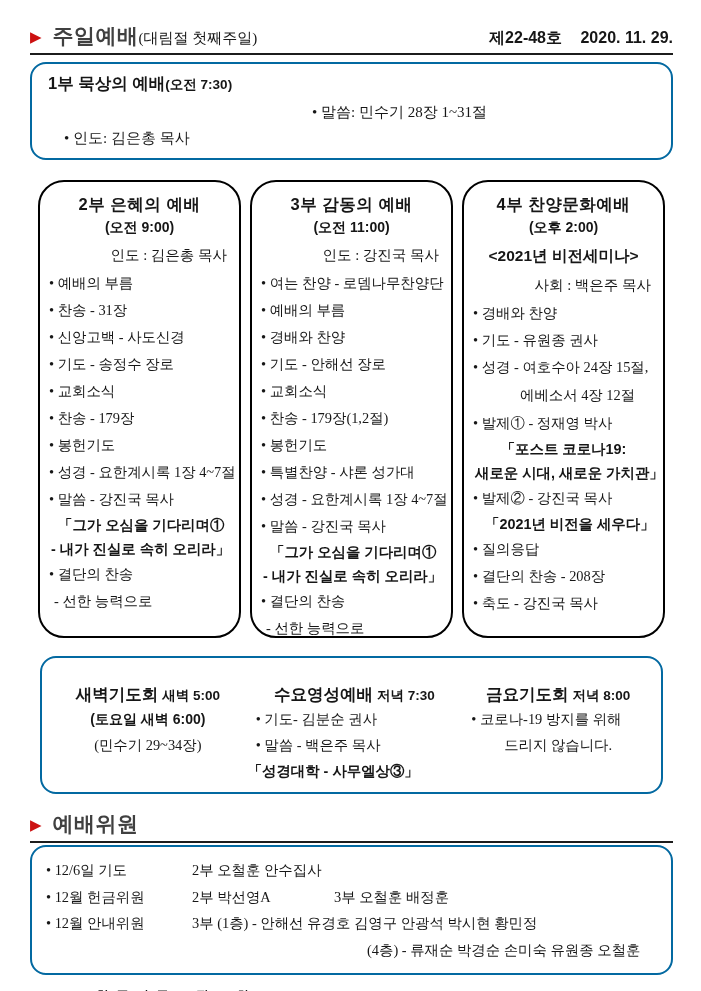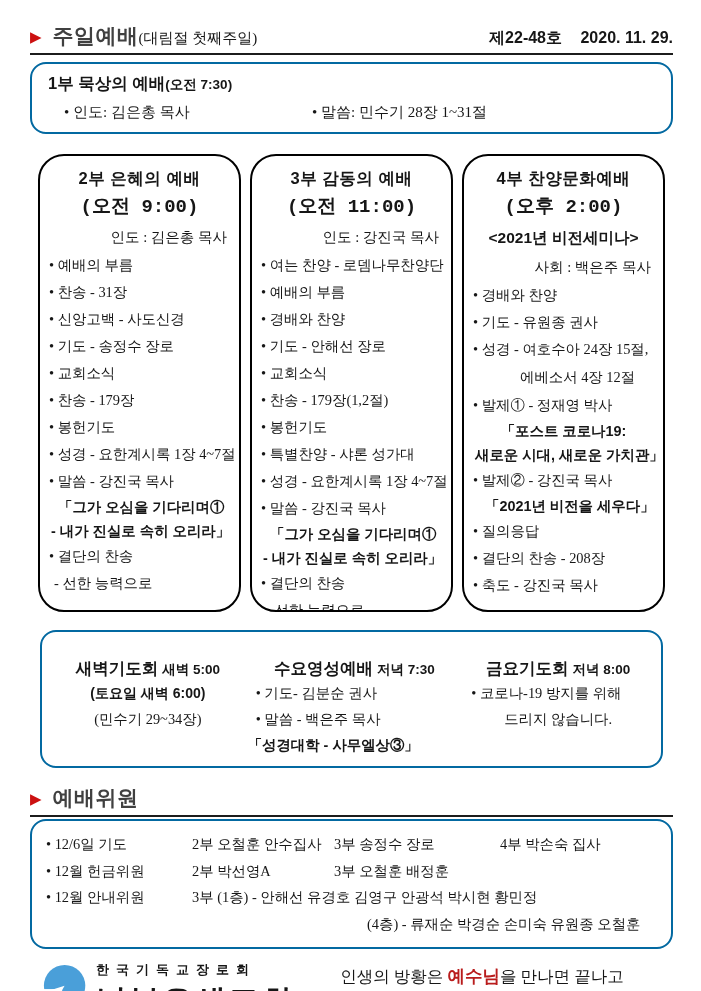--- a/index.html
+++ b/index.html
@@ -18,27 +18,27 @@
   .head-right .issue{margin-right:14px;}
 
   .rbox{border:2px solid #0369a1;border-radius:16px;box-sizing:border-box;}
 
   
   .box1{margin-top:7px;padding:9px 16px 10px;}
   .b1-titleline{font-family:"Liberation Sans",sans-serif;font-weight:bold;}
   .b1-title{font-size:16.5px;}
   .b1-time{font-size:13.5px;}
   .b1-row{display:flex;margin-top:8px;font-size:15px;}
-  .b1-leader{margin-left:16px;width:248px;}
+  .b1-leader{margin-left:16px;width:248px;margin-top:26px;}
 
   
   .cols{display:flex;gap:9px;margin:20px 8px 0 8px;}
   .col{flex:1;border:2px solid #000;border-radius:26px;padding:12px 9px 8px;height:458px;box-sizing:border-box;overflow:hidden;}
   .col-title{text-align:center;font-family:"Liberation Sans",sans-serif;font-weight:bold;font-size:16.5px;letter-spacing:0.5px;}
-  .col-time{text-align:center;font-family:Liberation Mono, monospace;font-weight:bold;font-size:19px;margin-top:3px;}
+  .col-time{text-align:center;font-family:Liberation Sans, sans-serif;font-weight:bold;font-size:14px;margin-top:3px;}
   .col-leader{text-align:right;font-size:14.5px;margin:9px 3px 5px 0;}
   .li{font-size:14.4px;line-height:27px;white-space:nowrap;}
   .li.b{font-family:"Liberation Sans",sans-serif;font-weight:bold;line-height:24px;font-size:14.4px;}
   .li.ind1{padding-left:9px;}
   .li.ind2{padding-left:2px;}
   .li.sub{padding-left:5px;}
   .li.cont{padding-left:47px;line-height:29px;}
   .seminar{text-align:center;font-family:"Liberation Sans",sans-serif;font-weight:bold;font-size:15.5px;margin-top:9px;}
   .li.cb{text-align:center;}
   .li.ind3{padding-left:12px;}
@@ -196,24 +196,20 @@
 
   <div class="sec-head cm-head">
     <span class="tri">▶</span>
     <span class="sec-title">예배위원</span>
   </div>
 
   <div class="rbox cmbox">
     <div class="cm-row">
       <span>• 12/6일   기도</span>
       <span>2부 오철훈 안수집사</span>
-      <span class="cm-r1c3">
-        <span class="p3">3부 송정수 장로</span>
-        <span>4부 박손숙 집사</span>
-      </span>
     </div>
     <div class="cm-row">
       <span>• 12월 헌금위원</span>
       <span>2부 박선영A</span>
       <span>3부 오철훈 배정훈</span>
     </div>
     <div class="cm-row">
       <span>• 12월 안내위원</span>
       <span>3부 (1층) - 안해선 유경호 김영구 안광석 박시현 황민정</span>
     </div>

